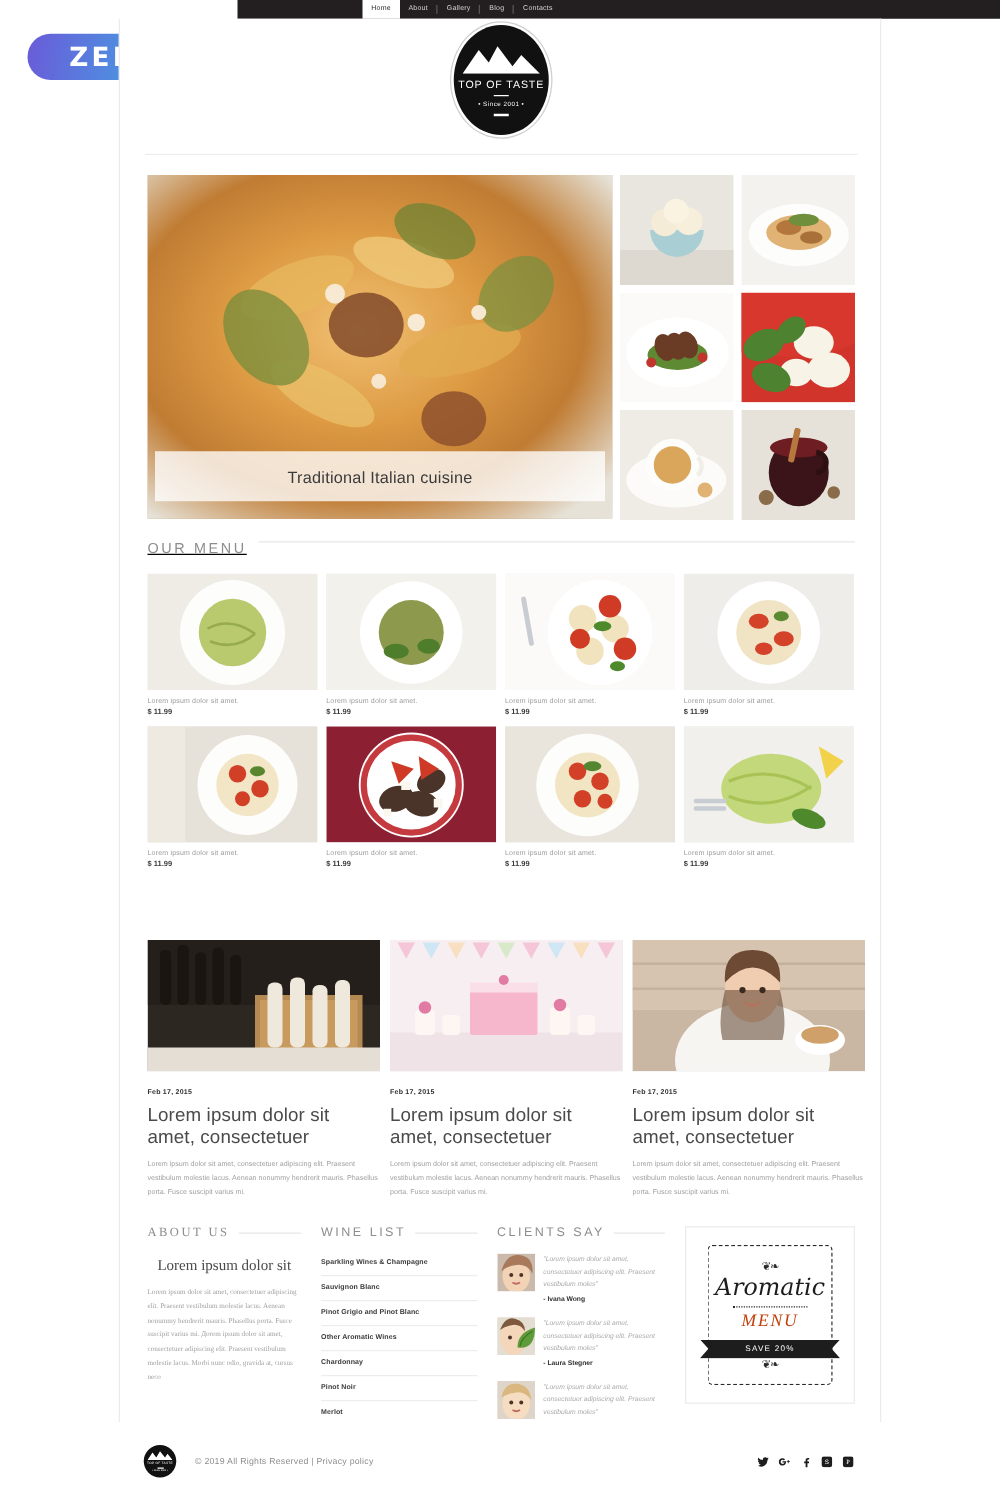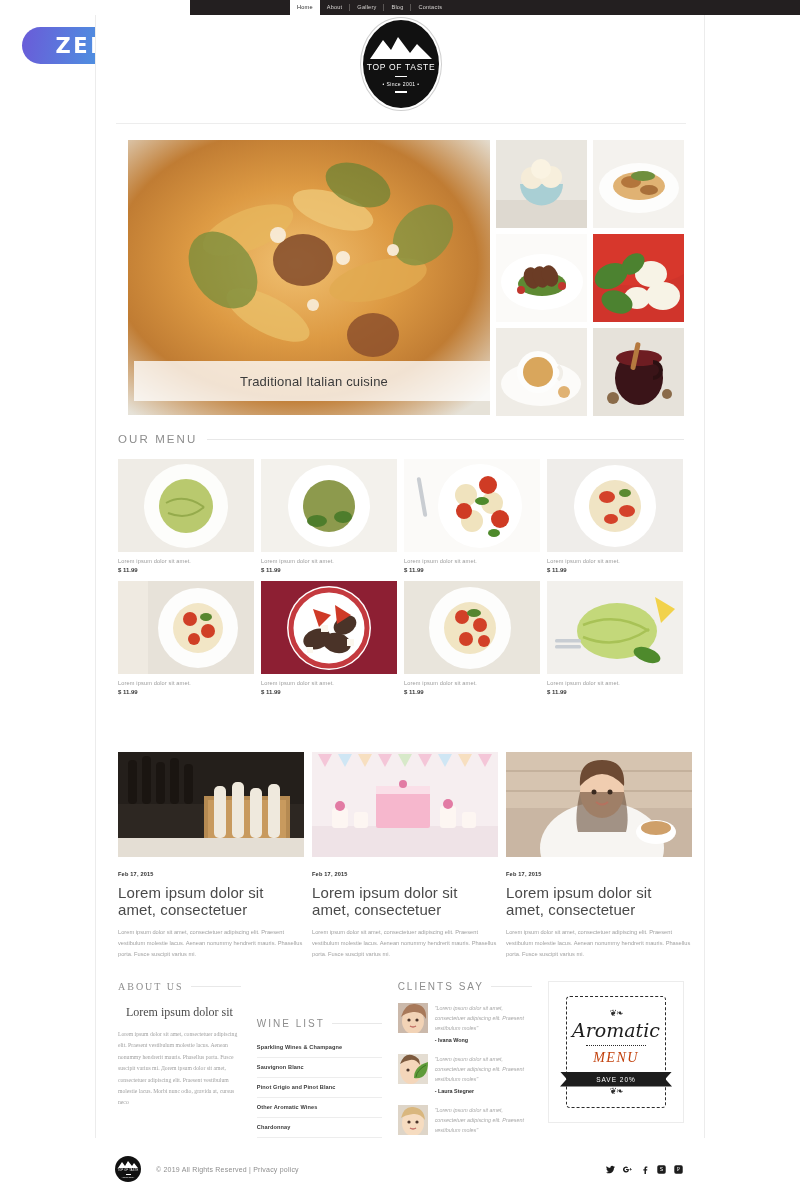--- a/index.html
+++ b/index.html
@@ -57,34 +57,34 @@
     font-family:"Liberation Sans", sans-serif; }
   .logo .ldash { width:12px; height:1.4px; background:#fff; margin-top:4px; }
   .logo .lsince { color:#fff; font-size:5px; letter-spacing:.4px; margin-top:4px; }
   .logo .ldash2 { width:12px; height:1.4px; background:#fff; margin-top:4px; }
 
   .hdr-rule { position:absolute; left:20px; top:108px; width:570px; height:1px; background:#ededed; }
 
   
   .hero { position:absolute; left:22px; top:125px; width:566px; height:275px; display:flex; gap:6px; }
   .hero-main { position:relative; width:388px; height:275px; overflow:hidden;
-    background: radial-gradient(circle at 46% 46%, #e9a94e 0%, #d98f3a 34%, #b9762f 58%, #dcd9cf 100%); margin-left: 10px; }
+    background: radial-gradient(circle at 46% 46%, #e9a94e 0%, #d98f3a 34%, #b9762f 58%, #dcd9cf 100%); }
   .hero-main .pasta { position:absolute; inset:0; }
   .hero-caption {
     position:absolute; left:6px; bottom:14px; width:360px; height:40px;
     background: rgba(255,255,255,.78);
     display:flex; align-items:center; justify-content:center;
   }
   .hero-caption span { font-size:13px; color:#3b3b3b; letter-spacing:.2px; }
   .hero-grid { width:188px; height:275px; display:grid;
     grid-template-columns:repeat(2,91px); grid-template-rows:repeat(3,88px); gap:6px; }
   .hero-cell { width:91px; height:88px; overflow:hidden; position:relative; }
 
   
-  .sec-head { display:flex; align-items:center; gap:10px; }
+  .sec-head { display:flex; align-items:flex-start; gap:10px;text-decoration:underline; }
   .sec-head h2 { font-size:11.5px; font-weight:normal; color:#8d8d8d; letter-spacing:2.1px;
     white-space:nowrap; }
   .sec-head .rule { flex:1; height:1px; background:#e8e8e8; }
 
   .menu-sec { position:absolute; left:22px; top:418px; width:566px; }
   .menu-grid { margin-top:14px; display:grid; grid-template-columns:repeat(4,136px);
     column-gap:7px; row-gap:8px; }
   .menu-card { width:136px; }
   .menu-img { width:136px; height:93px; overflow:hidden; position:relative; background:#eee; }
   .menu-txt { font-size:5.6px; color:#9b9b9b; margin-top:6px; letter-spacing:.15px; }
@@ -93,21 +93,21 @@
   .news-sec { position:absolute; left:22px; top:723px; width:566px; }
   .news-grid { margin-top:14px; display:grid; grid-template-columns:repeat(3,186px); gap:8px; }
   .news-img { width:186px; height:105px; overflow:hidden; position:relative; background:#ddd; }
   .news-date { font-size:5.6px; font-weight:bold; color:#2f2f2f; margin-top:14px; letter-spacing:.2px; }
   .news-title { font-size:15px; color:#4a4a4a; margin-top:7px; letter-spacing:.1px; }
   .news-body { font-size:5.7px; color:#a2a2a2; line-height:1.95; margin-top:9px; }
 
   
   .bottom { position:absolute; left:22px; top:966px; width:566px; display:flex; gap:0; }
   .col-about { width:128px; margin-right:16px;font-family:Liberation Serif, serif; }
-  .col-wine { width:130px; margin-right:16px;margin-top:37px; }
+  .col-wine { width:130px; margin-right:16px; }
   .col-clients { width:140px; margin-right:16px; }
   .col-promo { width:136px; }
 
   .sub-head { display:flex; align-items:center; gap:7px; }
   .sub-head h3 { font-size:10px; font-weight:normal; color:#8d8d8d; letter-spacing:2px; white-space:nowrap; }
   .sub-head .rule { flex:1; height:1px; background:#e8e8e8; }
 
   .about-sub { font-size:12px; color:#4a4a4a; margin-top:13px;text-align:center; }
   .about-body { font-size:5.7px; color:#a2a2a2; line-height:2.0; margin-top:9px; }
 

